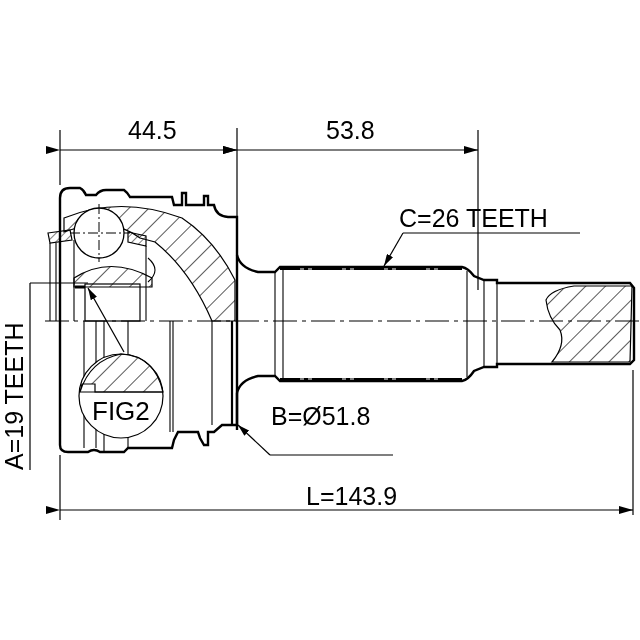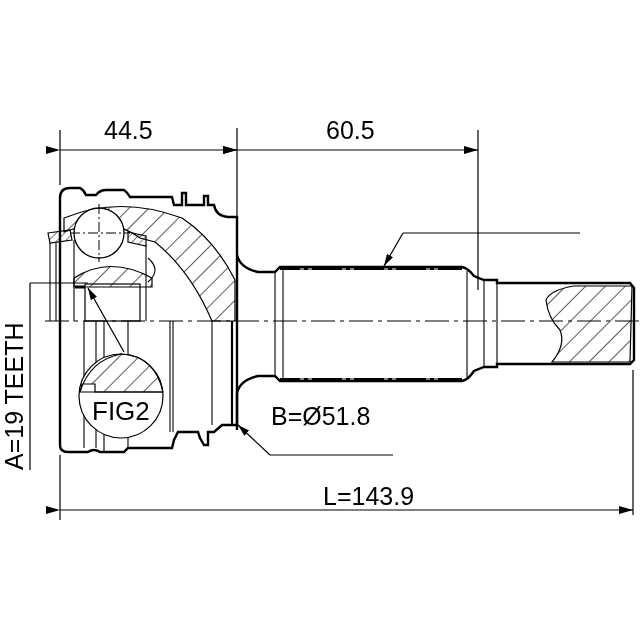--- a/index.html
+++ b/index.html
@@ -7,25 +7,25 @@
     #stage { position: absolute; left: 0; top: 0; width: 640px; height: 640px; }
     svg { position: absolute; left: 0; top: 0; }
     .lbl {
       position: absolute;
       font-family: "Liberation Sans", sans-serif;
       color: #000;
       font-size: 25px;
       line-height: 1;
       white-space: nowrap;
     }
-    .dim-top-left { left: 104px; top: 118px; }
+    .dim-top-left { left: 128px; top: 118px; }
     .dim-top-right { left: 326px; top: 118px; }
     .callout-c { left: 399px; top: 206px; }
     .callout-b { left: 271px; top: 404px; }
-    .dim-total { left: 306px; top: 484px; margin-left: 17px; }
+    .dim-total { left: 306px; top: 484px; }
     .callout-a {
       left: 30px; top: 370px;
       transform-origin: 0 0;
       transform: rotate(-90deg) translate(-100px, -28px);
     }
     .fig-label { left: 92px; top: 398px; font-size: 26px; }
   </style>
 </head>
 <body>
 
@@ -132,19 +132,20 @@
 
       <line x1="580" y1="233" x2="403" y2="233"></line>
       <line x1="403" y1="233" x2="384" y2="266" marker-end="url(#arrS)"></line>
 
       <line x1="393" y1="455" x2="270" y2="455"></line>
       <line x1="270" y1="455" x2="238" y2="425" marker-end="url(#arrS)"></line>
     </g>
   </svg>
 
   <span class="lbl dim-top-left">44.5</span>
-  <span class="lbl dim-top-right">60.5</span>
+  <span class="lbl dim-top-right">53.8</span>
+  <span class="lbl callout-c">C=26 TEETH</span>
   <span class="lbl callout-b">B=Ø51.8</span>
   <span class="lbl dim-total">L=143.9</span>
   <span class="lbl callout-a">A=19 TEETH</span>
   <span class="lbl fig-label">FIG2</span>
 
 </div>
 
 </body></html>

